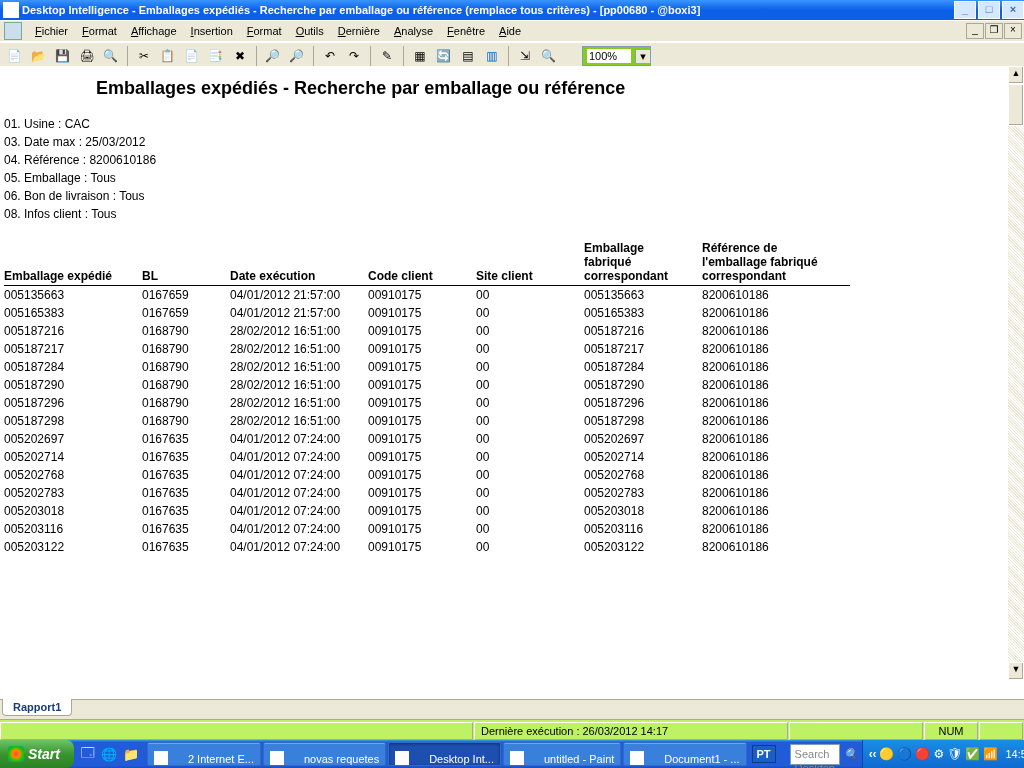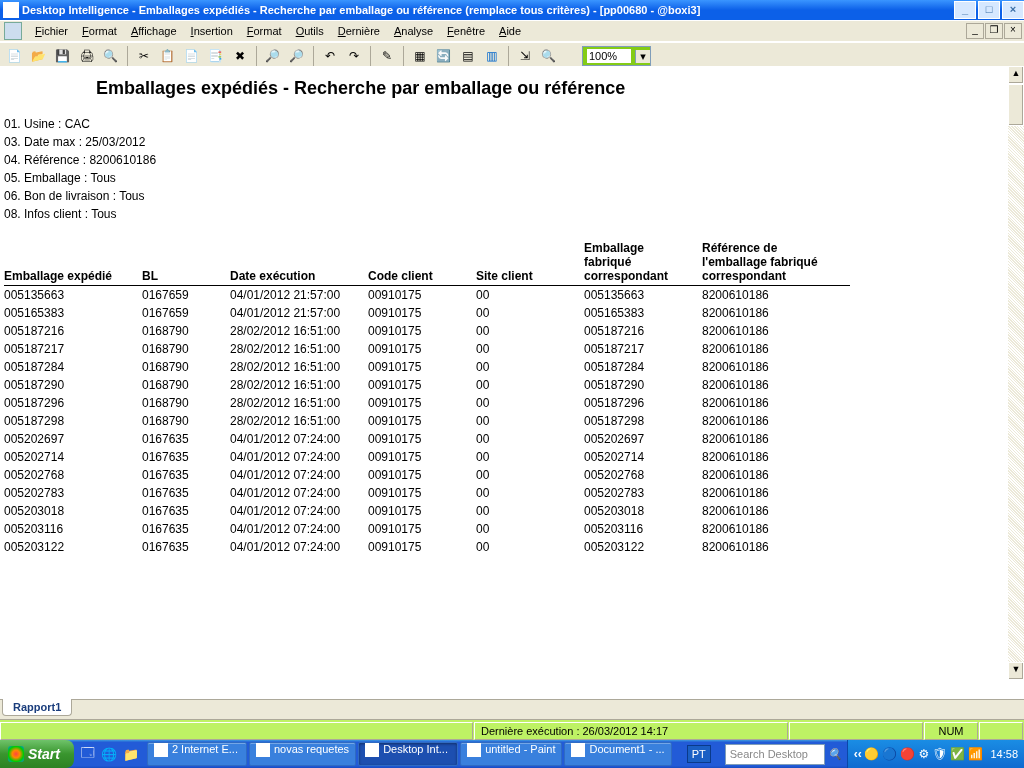--- a/index.html
+++ b/index.html
@@ -36,21 +36,21 @@
 .hscroll .sb-btn{width:16px;background:#ece9d8;border:1px solid #fff;box-shadow:inset -1px -1px #aca899;text-align:center;line-height:12px;font-size:9px}
 .hscroll .sb-track{flex:1;background:repeating-linear-gradient(45deg,#fff,#fff 1px,#ece9d8 1px,#ece9d8 2px)}
 .hscroll .sb-thumb{width:60px;background:#ece9d8;border:1px solid #fff;box-shadow:inset -1px -1px #aca899}
 .hscroll .corner{width:16px;background:#ece9d8}
 .tabstrip{position:absolute;bottom:28px;left:0;right:0;height:20px;background:#ece9d8;border-top:1px solid #aca899;display:flex;align-items:flex-start;padding:0 2px}
 .tab{padding:2px 10px;background:#ffffff;border:1px solid #aca899;border-top:none;border-radius:0 0 4px 4px;font-weight:bold;color:#1a3d7c;margin-top:-1px}
 .taskbar{position:absolute;bottom:0;left:0;right:0;height:28px;background:linear-gradient(to bottom,#3e9bde,#225bd7 8%,#225bd7 92%,#184bc0);display:flex;align-items:center;color:#fff;font-size:11px}
 .start-btn{height:28px;padding:0 14px 0 8px;background:linear-gradient(to bottom,#6fc36a,#39952e 50%,#2c8223);display:flex;align-items:center;font-weight:bold;font-style:italic;font-size:14px;border-radius:0 8px 8px 0}
 .ql{display:flex;padding:0 4px;gap:2px}
 .ql i{width:20px;height:22px;display:flex;align-items:center;justify-content:center;font-style:normal;font-size:13px}
-.task-btn{height:22px;min-width:86px;max-width:130px;padding:0 6px;margin:0 1px;background:#3980dd;border:1px solid #2f6bc2;border-radius:2px;display:flex;align-items:flex-start;gap:4px;overflow:hidden;white-space:nowrap;box-shadow:inset 0 1px 0 rgba(255,255,255,.3)}
+.task-btn{height:22px;min-width:86px;max-width:130px;padding:0 6px;margin:0 1px;background:#3980dd;border:1px solid #2f6bc2;border-radius:2px;display:flex;align-items:flex-end;gap:20px;overflow:hidden;white-space:nowrap;box-shadow:inset 0 1px 0 rgba(255,255,255,.3)}
 .task-btn.active{background:#1d4fb0;box-shadow:inset 0 1px 3px rgba(0,0,0,.4)}
 .task-btn .ticon{width:14px;height:14px;background:#fff;flex:none}
 .search-box{background:#fff;color:#888;padding:2px 4px;margin-left:14px;border:1px solid #7f9db9;height:15px;line-height:14px;width:90px}
 .tray{margin-left:auto;background:linear-gradient(to bottom,#1a8de4,#0f6ad0);height:28px;display:flex;align-items:center;padding:0 6px;gap:3px;border-left:1px solid #0a48a8}
 .tray i{font-style:normal;font-size:12px}
 .clock{margin-left:4px;font-size:11px}
 .bottom-status{position:absolute;bottom:28px;left:0;right:0;height:20px;background:#bef264;border-top:1px solid #aca899;display:flex;align-items:flex-end}
 .bottom-status .seg{border:1px solid #aca899;border-top-color:#fff;border-left-color:#fff;height:16px;line-height:16px;padding:0 6px;margin-right:1px}
 .bottom-status .flex{flex:1}
 </style>
@@ -340,21 +340,21 @@
       </div>
       <div class="task-btn">
         <div class="ticon"></div>
         <span>untitled - Paint</span>
       </div>
       <div class="task-btn">
         <div class="ticon"></div>
         <span>Document1 - ...</span>
       </div>
     </div>
-  <div style="background:#1a5fc4;color:#fff;padding:2px 4px;border:1px solid #0a3a8a;margin-left:14px;font-weight:normal">PT</div>
+  <div style="background:#1a5fc4;color:#fff;padding:2px 4px;border:1px solid #0a3a8a;margin-left:4px;font-weight:bold">PT</div>
   <div class="search-box">Search Desktop</div>
   <i style="margin:0 4px;color:#fff">🔍</i>
   <div class="tray">
     <i style="font-weight:bold">‹‹</i>
     <i>🟡</i>
     <i>🔵</i>
     <i>🔴</i>
     <i>⚙</i>
     <i>🛡</i>
     <i>✅</i>

